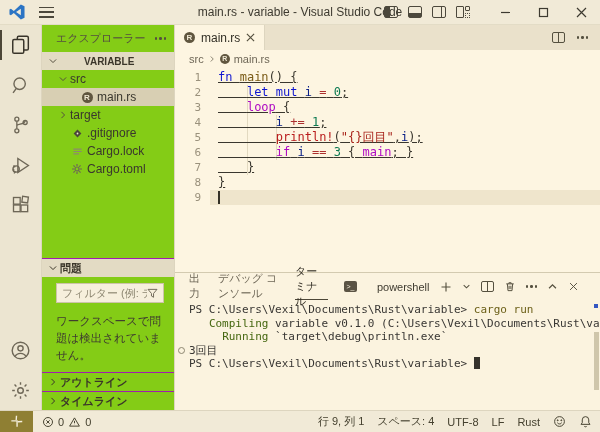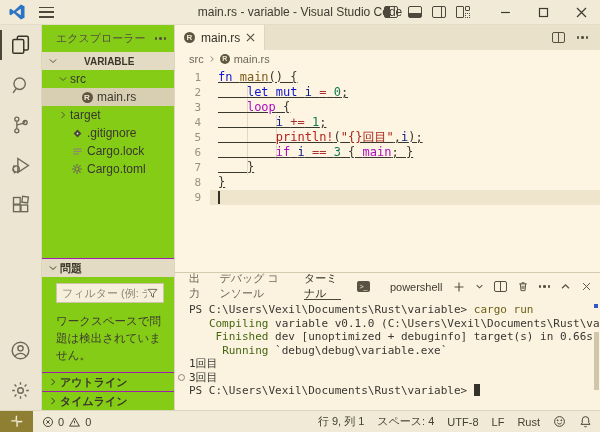--- a/index.html
+++ b/index.html
@@ -71,21 +71,21 @@
   .gutter { width:35px; flex:0 0 35px; text-align:right; padding-right:9px; color:#9a917c; font-size:11px; }
   .code-text { white-space:pre; position:relative; padding-left:8px; height:15px; line-height:15px; flex:1;text-decoration:underline; }
   .code-row.current .code-text { background:#efe5cc; }
   .caret { position:absolute; left:8px; top:1px; width:1.5px; height:13px; background:#333026; }
   .indent-guide { position:absolute; width:1px; background:#e2d9c0; }
   .tk-kw{color:#1016d0;} .tk-ctrl{color:#ae0bc3;} .tk-fn{color:#7a5b16;} .tk-var{color:#0b2186;}
   .tk-num{color:#0d7a52;} .tk-str{color:#a8231a;} .tk-macro{color:#b91c1c;} .tk-op{color:#ad2f2f;} .tk-pl{color:#3a372e;}
 
   
   .panel { flex:0 0 138px; border-top:1px solid #d3cab0; background:#fbf3df; display:flex; flex-direction:column; }
-  .panel-tabbar { height:27px; flex:0 0 27px; display:flex; align-items:center; padding:0 8px 0 14px; }
+  .panel-tabbar { height:27px; flex:0 0 27px; display:flex; align-items:center; padding:0 21px 0 14px; }
   .panel-tab { font-size:11px; color:#6e6757; margin-right:16px; height:27px; display:flex; align-items:center; border-bottom:1px solid transparent; text-transform:none; }
   .panel-tab.active { color:#322e24; border-bottom-color:#4c4637; }
   .panel-actions { margin-left:auto; display:flex; align-items:center; gap:10px; color:#55503f; }
   .shell-chip { display:flex; align-items:center; gap:20px; font-size:11px; color:#3f3b30; }
   .ps-badge { width:13px; height:11px; background:#5a5344; border-radius:2px; color:#f5eedb; font-size:7px; line-height:11px; text-align:center; }
   .terminal { flex:1 1 auto; position:relative; font-family:"DejaVu Sans Mono","Liberation Mono",monospace; font-size:11px; padding:3px 8px 0 14px; }
   .term-line { height:13.5px; line-height:13.5px; white-space:pre; position:relative; }
   .tl-d{color:#383633;} .tl-g{color:#44660f;} .tl-cmd{color:#6b5f17;}
   .term-cursor { display:inline-block; width:6.5px; height:12px; background:#35322b; vertical-align:-2px; }
   .cmd-deco { position:absolute; left:-11px; top:3px; width:7px; height:7px; border:1px solid #8d8671; border-radius:50%; }
@@ -407,23 +407,21 @@
             <svg width="11" height="11" viewBox="0 0 16 16">
                 <path d="M3 3l10 10M13 3L3 13" stroke="#55503f" stroke-width="1.4"></path>
               </svg>
           </div>
         </div>
         <div class="terminal" id="terminal">
           <div class="term-dot"></div>
           <div class="term-scrollbar"></div>
         <div class="term-line"><span class="tl-d">PS C:\Users\Vexil\Documents\Rust\variable&gt; </span><span class="tl-cmd">cargo run</span></div>
             <div class="term-line"><span class="tl-d">   </span><span class="tl-g">Compiling</span><span class="tl-d"> variable v0.1.0 (C:\Users\Vexil\Documents\Rust\variable)</span></div>
-            <div class="term-line"><span class="tl-d">    </span><span class="tl-g">Finished</span><span class="tl-d"> dev [unoptimized + debuginfo] target(s) in 0.66s</span></div>
-            <div class="term-line"><span class="tl-d">     </span><span class="tl-g">Running</span><span class="tl-d"> `debug\debug\variable.exe`</span></div>
-            <div class="term-line"><span class="tl-d">1回目</span></div>
+            <div class="term-line"><span class="tl-d">     </span><span class="tl-g">Running</span><span class="tl-d"> `target\debug\println.exe`</span></div>
             <div class="term-line"><span class="cmd-deco"></span><span class="tl-d">3回目</span></div>
             <div class="term-line"><span class="tl-d">PS C:\Users\Vexil\Documents\Rust\variable&gt; </span><span class="term-cursor"></span></div>
           </div>
       </div>
     </div>
   </div>
 
   <div class="statusbar">
     <div class="remote-chip">
       <svg width="13" height="13" viewBox="0 0 16 16">

